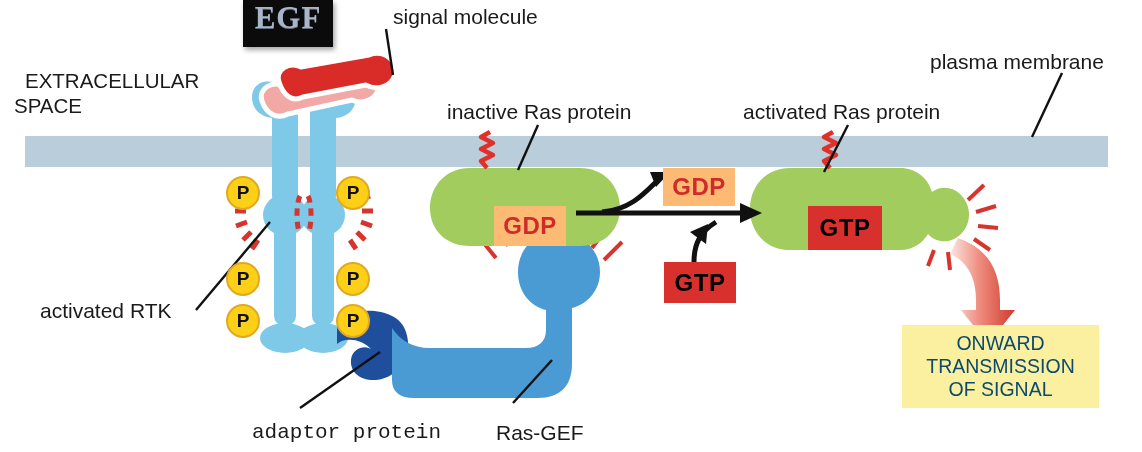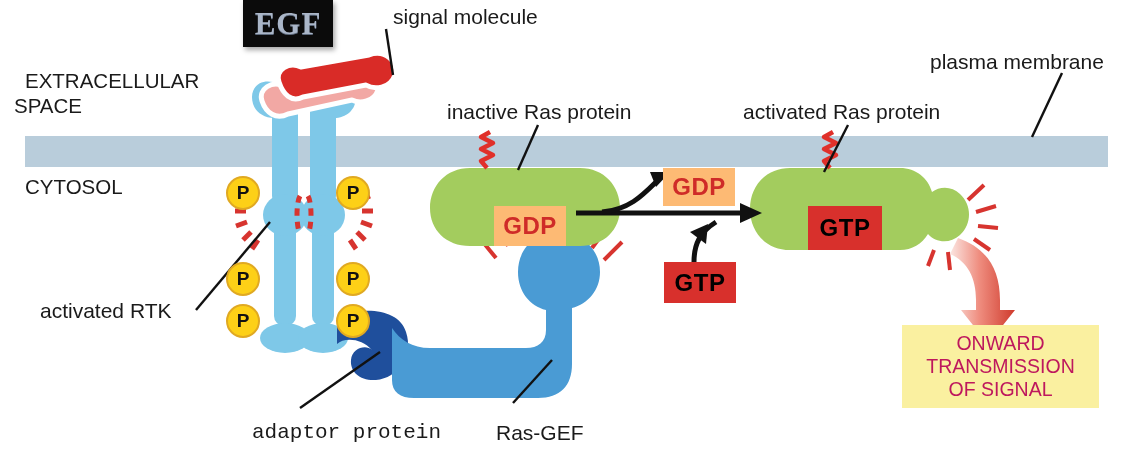--- a/index.html
+++ b/index.html
@@ -5,34 +5,34 @@
   html,body{margin:0;padding:0;background:#ffffff;}
   body{font-family:"Liberation Sans", sans-serif;}
   #stage{position:relative;width:1142px;height:452px;background:#ffffff;overflow:hidden;}
   #svgroot{position:absolute;left:0;top:0;width:1142px;height:452px;}
 
   .lbl{position:absolute;color:#1a1a1a;font-family:"Liberation Sans",sans-serif;
        font-size:21px;line-height:25px;white-space:pre;letter-spacing:0px;}
   .lbl-caps{font-size:20.5px;line-height:25px;}
 
   #egf-box{position:absolute;left:243px;top:0px;width:90px;height:47px;
-     background:#0b0b0b;display:flex;align-items:center;justify-content:center;
+     background:#0b0b0b;display:flex;align-items:flex-start;justify-content:center;
      box-shadow:2px 3px 5px rgba(0,0,0,0.35);}
   #egf-box span{font-family:"Liberation Serif",serif;font-weight:bold;font-size:31px;
      color:#aab6c8;letter-spacing:1px;text-shadow:0 1px 0 #5d6a7d;}
 
   .nucbox{position:absolute;display:flex;align-items:center;justify-content:center;
      font-family:"Liberation Sans",sans-serif;font-weight:bold;font-size:24px;letter-spacing:0.5px;}
   .gdp-pink{background:#fdba74;color:#cf2b28;}
   .gtp-red{background:#d8302c;color:#000000;}
 
   #onward{position:absolute;left:902px;top:325px;width:197px;height:83px;
      background:#faf0a0;display:flex;flex-direction:column;align-items:center;
      justify-content:center;}
-  #onward div{font-size:19.5px;line-height:23px;color:#be185d;text-align:center;
+  #onward div{font-size:19.5px;line-height:23px;color:#0c4a6e;text-align:center;
      font-family:"Liberation Sans",sans-serif;}
 
   .pcirc{position:absolute;width:34px;height:34px;border-radius:50%;
      background:#fdd017;border:2px solid #e0a922;box-sizing:border-box;
      display:flex;align-items:center;justify-content:center;
      font-family:"Liberation Sans",sans-serif;font-weight:bold;font-size:19px;color:#111;}
 </style>
 </head>
 <body>
 
@@ -215,21 +215,20 @@
   </svg>
 
   <div id="egf-box">
     <span>EGF</span>
   </div>
 
   <div class="lbl" style="left:393px;top:4px;">signal molecule</div>
 
   <div class="lbl lbl-caps" style="left:25px;top:68px;">EXTRACELLULAR</div>
   <div class="lbl lbl-caps" style="left:14px;top:93px;">SPACE</div>
-  <div class="lbl lbl-caps" style="left:25px;top:174px;">CYTOSOL</div>
 
   <div class="lbl" style="left:930px;top:49px;">plasma membrane</div>
 
   <div class="lbl" style="left:447px;top:99px;">inactive Ras protein</div>
   <div class="lbl" style="left:743px;top:99px;">activated Ras protein</div>
 
   <div class="lbl" style="left:40px;top:298px;">activated RTK</div>
   <div class="lbl" style="left:252px;top:420px;font-family:Liberation Mono, monospace;">adaptor protein</div>
   <div class="lbl" style="left:496px;top:420px;">Ras-GEF</div>
 

